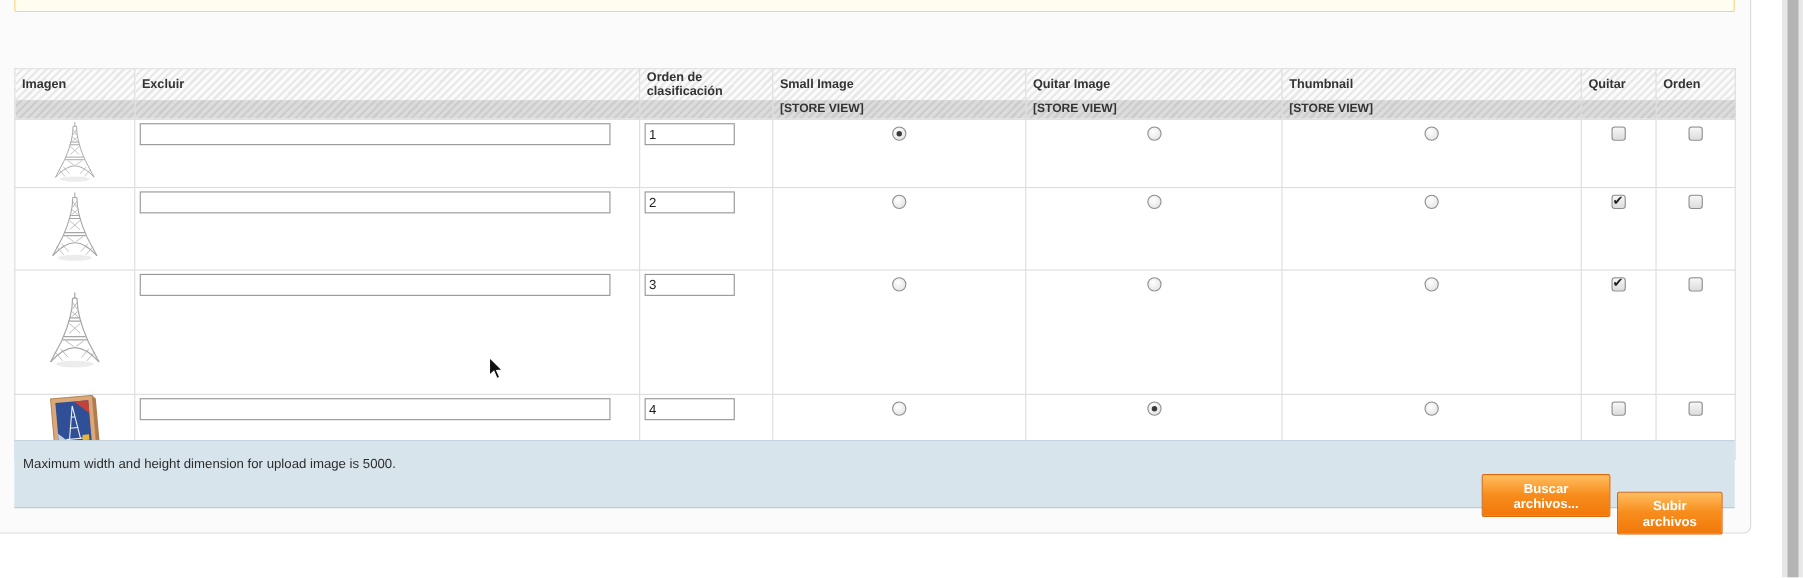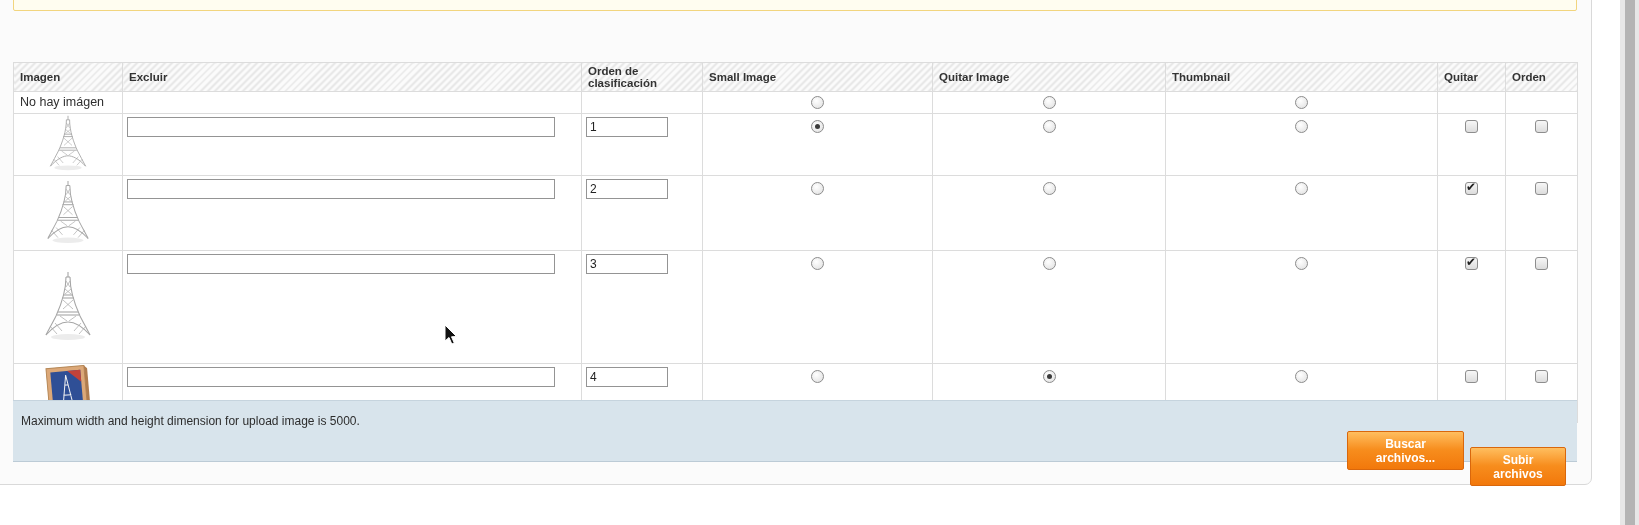--- a/index.html
+++ b/index.html
@@ -198,32 +198,32 @@
     <tr class="hrow1">
       <th><span>Imagen</span></th>
       <th><span>Excluir</span></th>
       <th><span>Orden de clasificación</span></th>
       <th><span>Small Image</span></th>
       <th><span>Quitar Image</span></th>
       <th><span>Thumbnail</span></th>
       <th><span>Quitar</span></th>
       <th><span>Orden</span></th>
     </tr>
+    <tr class="hrow2">
+      <th></th>
+      <th></th>
+      <th></th>
+      <th><span>[STORE VIEW]</span></th>
+      <th><span>[STORE VIEW]</span></th>
+      <th><span>[STORE VIEW]</span></th>
+      <th></th>
+      <th></th>
+    </tr>
   </thead>
   <tbody>
-    <tr class="r-nohay">
-      <td><span class="nohay-label">No hay imágen</span></td>
-      <td></td>
-      <td></td>
-      <td class="radio-cell"><span class="radio" data-checked="false"></span></td>
-      <td class="radio-cell"><span class="radio" data-checked="false"></span></td>
-      <td class="radio-cell"><span class="radio" data-checked="false"></span></td>
-      <td></td>
-      <td></td>
-    </tr>
 
     <tr class="r1">
       <td class="img-cell">
         <svg width="40" height="56" viewBox="0 0 50 70">
             <use href="#eiffel"></use>
           </svg>
       </td>
       <td><input type="text" class="text-input label-input" value="" style=""></td>
       <td><input type="text" class="text-input order-input" value="1" style=""></td>
       <td class="radio-cell"><span class="radio" data-checked="true"></span></td>

